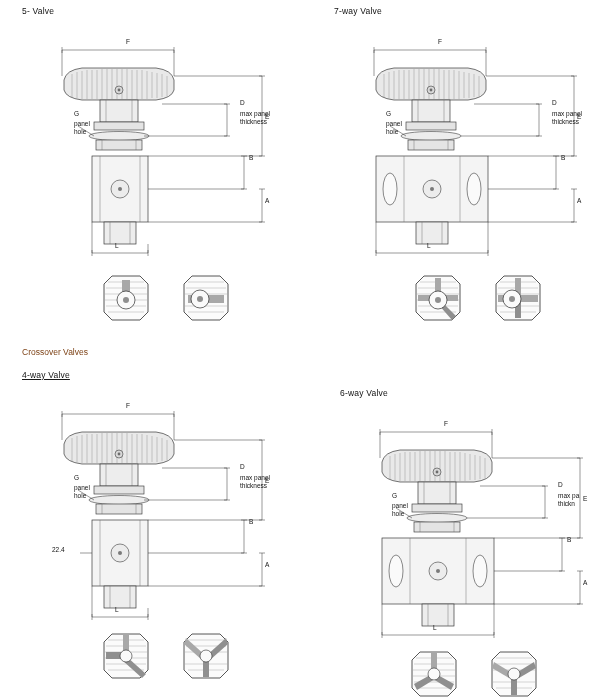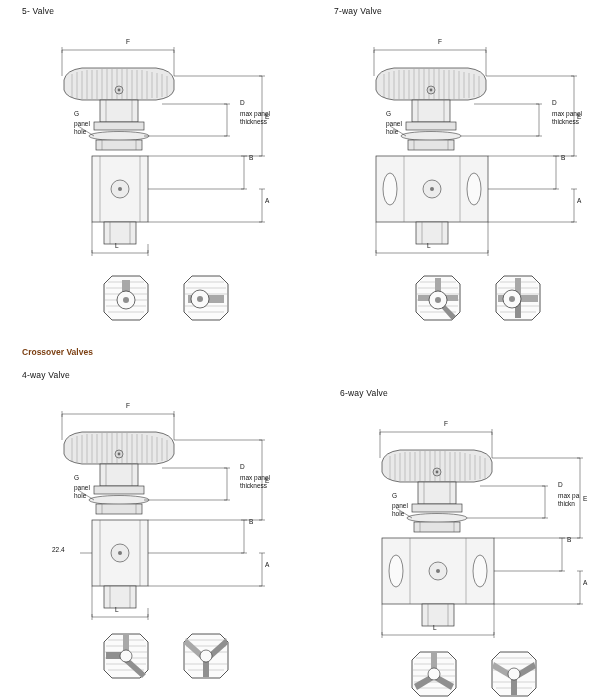--- a/index.html
+++ b/index.html
@@ -15,21 +15,21 @@
   .panel{position:absolute;}
   .ttl{
     font-size:8.5px;
     color:#111;
     letter-spacing:0.2px;
     white-space:nowrap;
   }
   .section-ttl{
     font-size:8.5px;
     color:#7b3f12;
-    font-weight:bold;
+    font-weight:normal;
     white-space:nowrap;
   }
   .lbl{
     position:absolute;
     font-size:6.5px;
     color:#111;
     white-space:nowrap;
     line-height:1.25;
   }
   svg{display:block;overflow:visible;}
@@ -288,21 +288,21 @@
     <div class="lbl" style="left:227px;top:148px;">B</div>
     <div class="lbl" style="left:243px;top:191px;">A</div>
     <div class="lbl" style="left:93px;top:236px;">L</div>
     <div class="lbl" style="left:52px;top:104px;">G</div>
     <div class="lbl" style="left:52px;top:114px;white-space:pre;">panel
 hole</div>
   </div>
 
   <div class="section-ttl" style="position:absolute;left:22px;top:347px;">Crossover Valves</div>
 
-  <div class="panel" style="left:22px;top:370px;width:280px;height:325px;">
+  <div class="panel" style="left:22px;top:370px;width:280px;height:325px;text-decoration:underline;">
     <div class="ttl">4-way Valve</div>
 
     <svg width="280" height="315" style="position:absolute;left:0;top:12px;">
       <line class="dim" x1="40" y1="32" x2="152" y2="32"></line>
       <path class="dim" d="M40 29 L40 35 M152 29 L152 35"></path>
       <line class="dim" x1="40" y1="32" x2="40" y2="58"></line>
       <line class="dim" x1="152" y1="32" x2="152" y2="58"></line>
       <path class="knob-fill" d="M42 62 Q44 52 60 50 L134 50 Q150 52 152 62 L152 72 Q150 80 134 82 L60 82 Q44 80 42 72 Z"></path>
       <g class="grip">
         <line x1="50" y1="56" x2="50" y2="80"></line>

